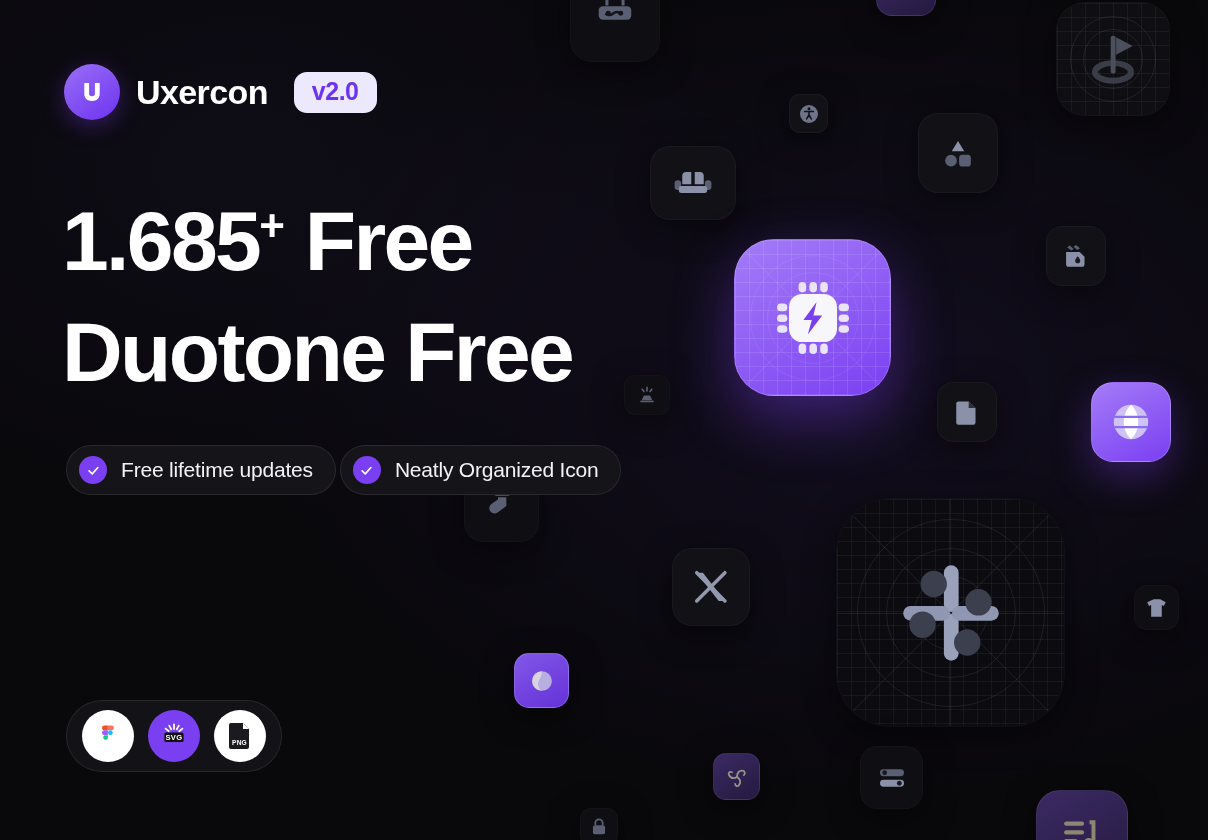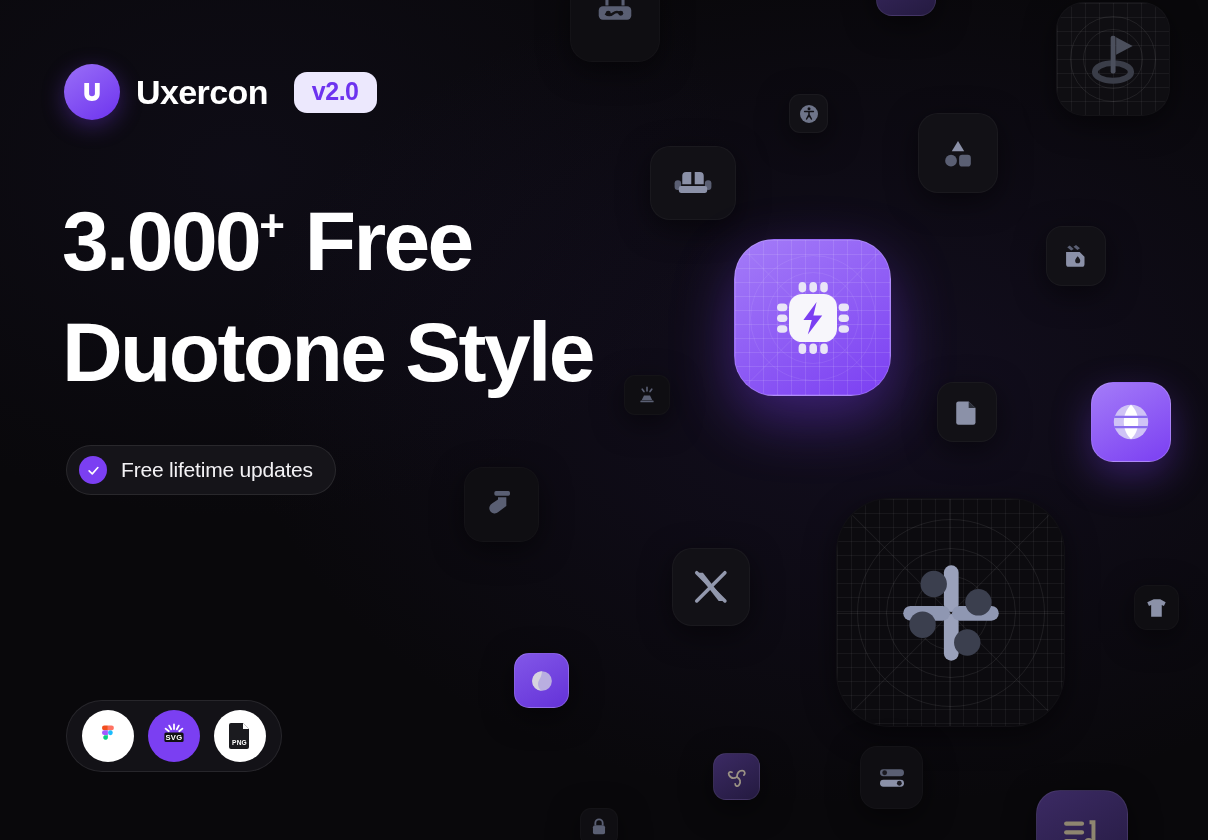--- a/index.html
+++ b/index.html
@@ -312,37 +312,45 @@
       <div class="brand-logo">
         <svg width="28" height="28" viewBox="0 0 24 24">
           <path d="M5.4 4.2h4.1v9.1c0 1.5.9 2.4 2.5 2.4s2.5-.9 2.5-2.4V4.2h4.1v9.4c0 3.9-2.6 6.2-6.6 6.2s-6.6-2.3-6.6-6.2z" fill="#ffffff"></path>
         </svg>
       </div>
       <div class="brand-name">Uxercon</div>
       <div class="brand-badge">v2.0</div>
     </div>
 
     <h1 class="headline">
-      <span>3.000</span><span class="sup">+</span>
+      <span>1.685</span><span class="sup">+</span>
       <span>Free</span><br>
-      <span>Duotone Style</span>
+      <span>Duotone Free</span>
     </h1>
 
     <div class="features">
 
       <div class="feature">
         <span class="feature-check">
           <svg width="15" height="15" viewBox="0 0 24 24">
             <path d="M5 12.6 10 17.4 19 7.2" fill="none" stroke="#fff" stroke-width="2.6" stroke-linecap="round" stroke-linejoin="round"></path>
           </svg>
         </span>
         <span class="feature-label">Free lifetime updates</span>
       </div>
 
 
+      <div class="feature">
+        <span class="feature-check">
+          <svg width="15" height="15" viewBox="0 0 24 24">
+            <path d="M5 12.6 10 17.4 19 7.2" fill="none" stroke="#fff" stroke-width="2.6" stroke-linecap="round" stroke-linejoin="round"></path>
+          </svg>
+        </span>
+        <span class="feature-label">Neatly Organized Icon</span>
+      </div>
 
     </div>
 
     <div class="formats">
 
       <div class="fmt white">
         <svg width="26" height="26" viewBox="0 0 24 24">
           <path d="M8.6 2.4h3.3v4.3H8.6a2.15 2.15 0 1 1 0-4.3z" fill="#f24e1e"></path>
           <path d="M12 2.4h3.3a2.15 2.15 0 1 1 0 4.3H12z" fill="#ff7262"></path>
           <path d="M8.6 6.8h3.3v4.3H8.6a2.15 2.15 0 1 1 0-4.3z" fill="#a259ff"></path>

